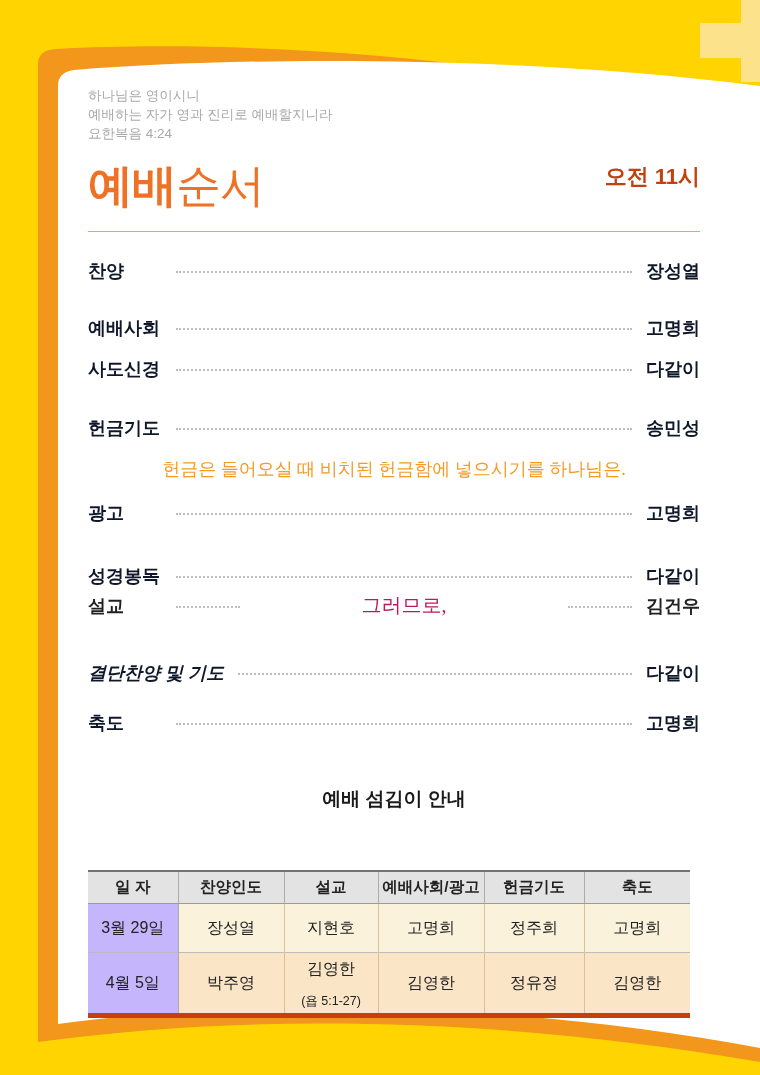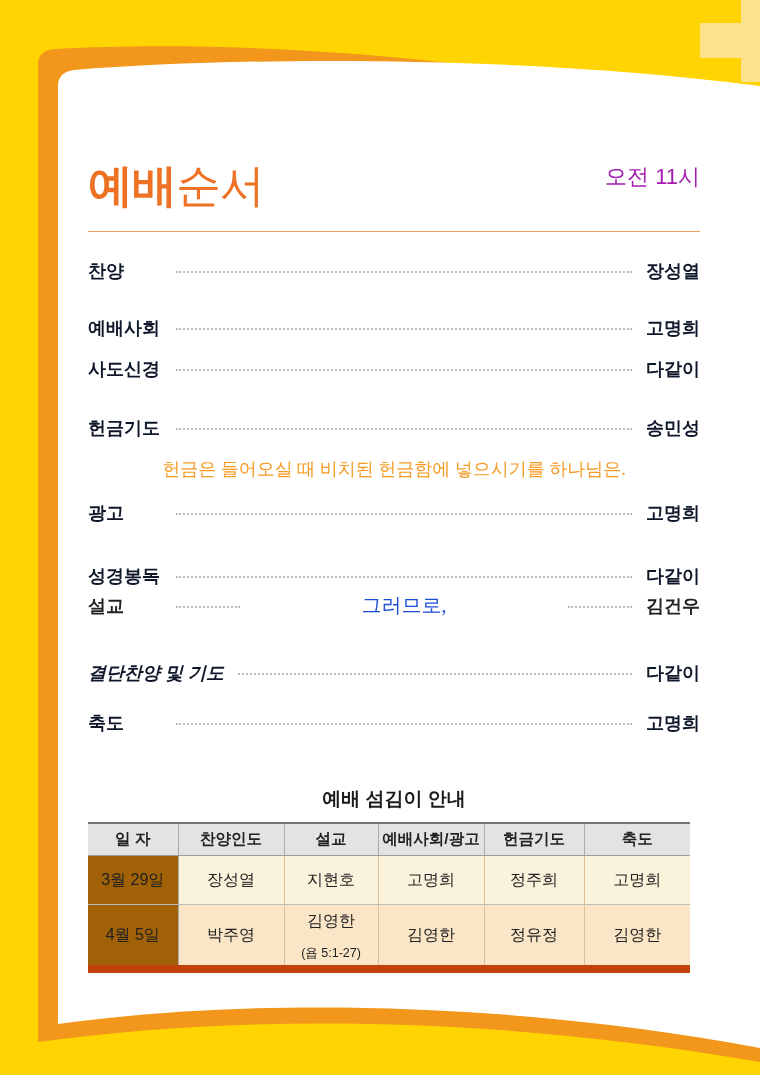--- a/index.html
+++ b/index.html
@@ -12,71 +12,76 @@
   .content{position:absolute;left:88px;top:0;width:612px;height:1075px;}
 
   
   .verse{position:absolute;top:86px;left:0;font-size:13.5px;line-height:19px;color:#a9a9a9;}
 
   
   .title-row{position:absolute;top:162px;left:0;width:100%;display:flex;justify-content:space-between;}
   .main-title{font-size:45px;line-height:1.08;color:#EE7225;letter-spacing:-1px;}
   .main-title .strong{font-weight:700;}
   .main-title .light{font-weight:400;}
-  .service-time{font-size:22px;color:#a21caf;padding-bottom:4px;font-weight:400;}
+  .service-time{font-size:22px;color:#c2410c;padding-bottom:4px;font-weight:700;}
   .divider{position:absolute;top:231px;left:0;width:100%;border-top:1.5px solid #F2A05B;}
 
   
   .item{position:absolute;left:0;width:100%;display:flex;align-items:center;font-size:18px;color:#0f172a;}
   .lbl{font-weight:600;display:inline-block;width:74px;text-align:justify;text-align-last:justify;white-space:nowrap;}
   .lbl.wide{width:auto;text-align:left;text-align-last:auto;font-style:italic;}
   .dots{flex:1;align-self:center;height:0;border-bottom:2px dotted #bdbdbd;margin:0 14px;position:relative;top:1px;}
   .name{font-weight:600;white-space:nowrap;}
   .i1{top:259px}.i2{top:316px}.i3{top:357px}.i4{top:416px}
   .i5{top:501px}.i6{top:564px}.i7{top:661px}.i8{top:711px}
 
   .notice{position:absolute;top:457px;left:0;width:100%;text-align:center;
     font-family:"Liberation Serif","DejaVu Serif",serif;font-size:18px;color:#F59A23;}
 
   .sermon{position:absolute;top:593px;left:0;width:100%;display:flex;align-items:center;font-size:18px;color:#222;}
   .sermon .dots.short{flex:0 0 64px;}
   .sermon-title{flex:1;text-align:center;font-family:"Liberation Serif","DejaVu Serif",serif;
-    font-size:20px;line-height:25px;color:#1d4ed8;}
+    font-size:20px;line-height:25px;color:#be185d;}
 
   
   .table-title{position:absolute;top:786px;left:0;width:100%;text-align:center;
     font-size:19px;font-weight:700;color:#1a1a1a;}
-  table.serving{position:absolute;top:822px;left:0;width:602px;border-collapse:collapse;table-layout:fixed;
-    border-top:2px solid #737373;border-bottom:8px solid #c2410c;}
+  table.serving{position:absolute;top:870px;left:0;width:602px;border-collapse:collapse;table-layout:fixed;
+    border-top:2px solid #737373;border-bottom:5px solid #c2410c;}
   table.serving th{height:29px;background:#e3e3e3;font-size:15.5px;font-weight:600;color:#222;
     border-bottom:1px solid #9b9b9b;}
   table.serving td{text-align:center;font-size:16px;color:#222;padding:0 2px;}
   table.serving th + th{border-left:1px solid #ababab;}
   table.serving td + td{border-left:1px solid #ddbf97;}
   table.serving tr td:nth-child(2){border-left-color:#ababab;}
   tr.r1 td{height:48px;background:#FBF2DC;}
   tr.r2 td{height:60px;background:#FAE5C7;border-top:1px solid #bcbcbc;}
-  tr.r1 td:first-child, tr.r2 td:first-child{background:#a16207;}
+  tr.r1 td:first-child, tr.r2 td:first-child{background:#c4b5fd;}
   .note{display:block;font-size:12.5px;line-height:14px;margin-top:14px;}
 </style>
 </head>
 <body>
 
 <svg class="bg" viewBox="0 0 760 1075" aria-hidden="true">
   <rect x="0" y="0" width="760" height="1075" fill="#FFD400"></rect>
   <g>
     <rect x="741" y="0" width="45" height="82" fill="#FCE38B"></rect>
     <rect x="700" y="23" width="86" height="35" fill="#FCE38B"></rect>
   </g>
   <path fill="#F2971B" d="M 38,1042 L 38,64 Q 38,50 56,49 C 230,40 480,52 760,115 L 760,1062 C 500,1017 250,1013 38,1042 Z"></path>
   <path fill="#FFFFFF" d="M 58,86 Q 58,72 74,70 C 250,56 530,56 760,86 L 760,1048 C 500,1000 250,998 58,1024 Z"></path>
 </svg>
 
 <div class="content">
 
+  <div class="verse">
+    <div>하나님은 영이시니</div>
+    <div>예배하는 자가 영과 진리로 예배할지니라</div>
+    <div>요한복음 4:24</div>
+  </div>
 
   <div class="title-row">
     <div class="main-title"><span class="strong">예배</span><span class="light">순서</span></div>
     <div class="service-time">오전 11시</div>
   </div>
   <div class="divider"></div>
 
   <div class="item i1">
     <span class="lbl">찬양</span>
     <span class="dots"></span>

